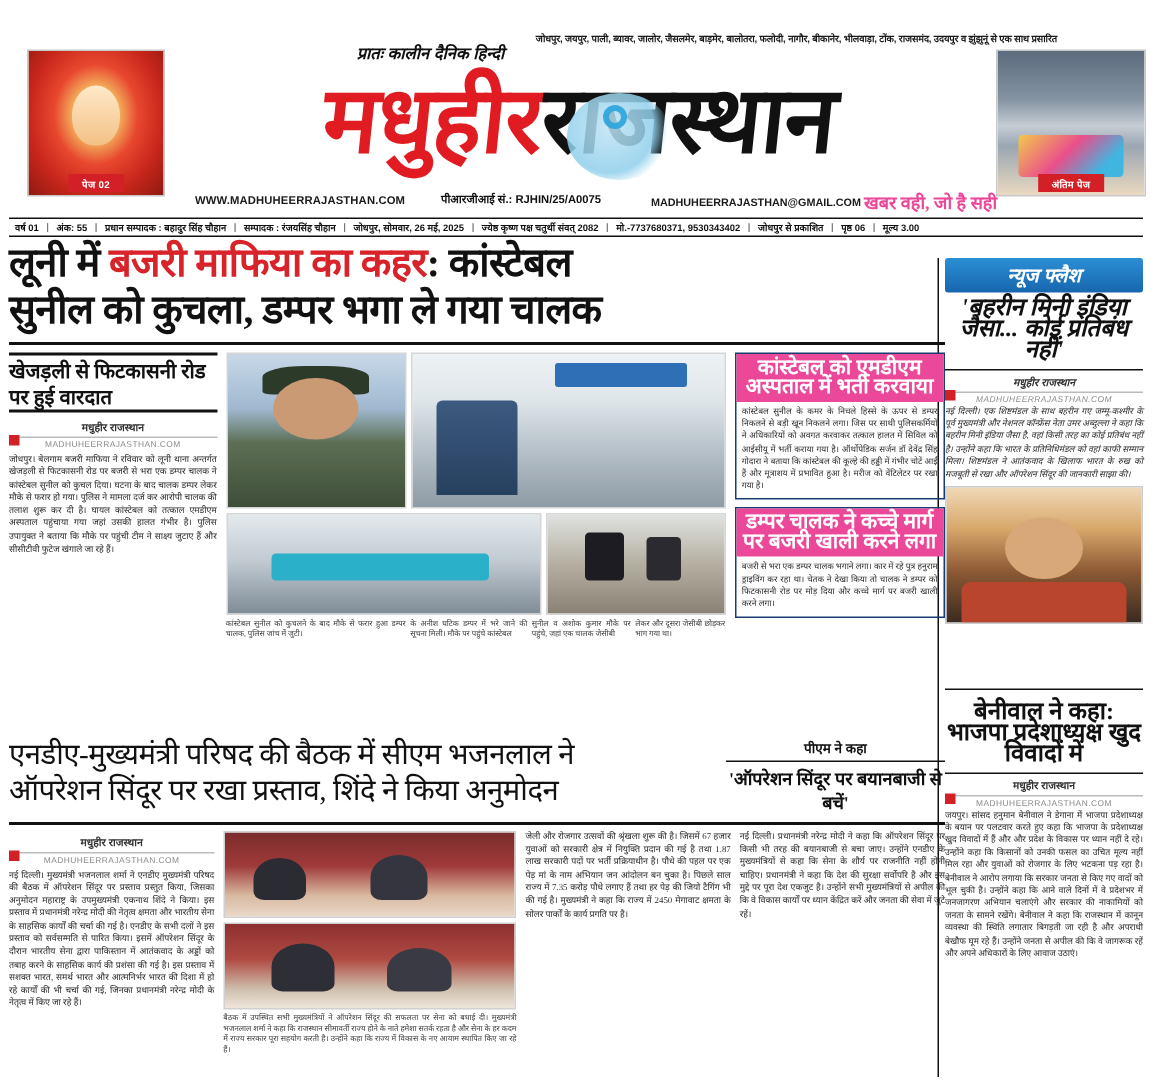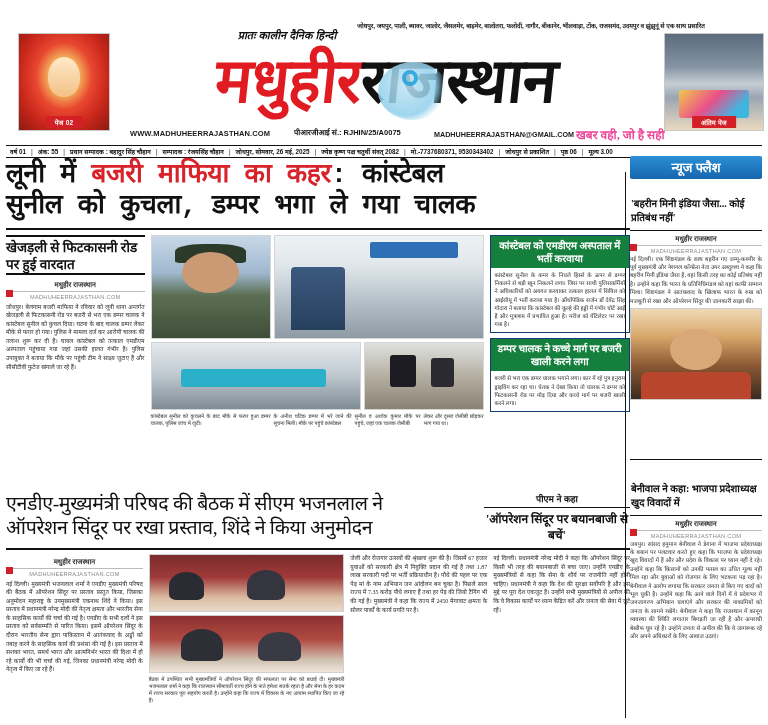--- a/index.html
+++ b/index.html
@@ -111,21 +111,21 @@
   }
   .info-strip span { padding:0 4px; white-space:nowrap; }
   .info-strip .sep { color:#777; padding:0 1px; }
 
   
   .lead { position:relative; margin-top:12px; }
   .lead-head {
     width:624px;
     font-size:26.5px; line-height:31px; font-weight:bold;
     color:#111; letter-spacing:-0.4px;
-    font-family:Liberation Mono, monospace;
+    font-family:Liberation Serif, serif;
   }
   .hl-red { color:#d8232a; }
 
   .rule-thick { border-top:2.2px solid #111; margin:6px 0 0; width:624px; }
 
   
   .lead-body { display:flex; gap:6px; width:624px; margin-top:5px; }
   .col-narrow { width:140px; }
   .subhead-box {
     border-top:2px solid #111; border-bottom:2px solid #111;
@@ -186,43 +186,43 @@
   .caption-row { display:flex; gap:3px; }
   .caption {
     font-size:5.2px; line-height:7px; color:#3a3a3a; text-align:justify;
     font-family:"Liberation Serif","DejaVu Serif",serif;
   }
 
   
   .col-blue { width:142px; }
   .bluebox { border:1px solid #173d72; margin-bottom:5px; }
   .bluebox-head {
-    background:#15803d; color:#fff; text-align:center;
-    font-size:10px; line-height:13px; font-weight:bold; padding:3px 2px;
+    background:#ec4899; color:#fff; text-align:center;
+    font-size:14px; line-height:13px; font-weight:bold; padding:3px 2px;
     font-family:"Liberation Serif","DejaVu Serif",serif;
   }
   .bluebox-body {
     padding:3px 4px 4px; font-size:5.7px; line-height:8.2px;
     text-align:justify; color:#2a2a2a;
     font-family:"Liberation Serif","DejaVu Serif",serif;
   }
 
   
   .sidebar {
-    position:absolute; right:6px; top:156px; width:132px;
+    position:absolute; right:6px; top:172px; width:132px;font-style:italic;
   }
   .flash-head {
     background:linear-gradient(#2b8fd4,#1766ae);
     color:#fff; text-align:center; font-size:13px; font-weight:bold;
     padding:2px 0 3px; border-radius:2px;
     font-family:"Liberation Serif","DejaVu Serif",serif;
   }
   .side-head {
-    font-size:10px; line-height:14px; font-weight:bold; color:#111;
-    padding:18px 1px 3px;
+    font-size:16px; line-height:14px; font-weight:bold; color:#111;
+    text-align:center; padding:4px 1px 3px;
     font-family:"Liberation Serif","DejaVu Serif",serif;
   }
   .side-rule { border-top:1.6px solid #111; margin:2px 0; }
   .side-photo-block {
     width:100%; height:92px; margin:3px 0;
     border:1px solid #ccc; position:relative; overflow:hidden;
     background:linear-gradient(#f0d9b8 0%,#d8a86b 30%,#8d5a34 62%,#3a2a20 100%);
   }
   .side-photo-block:after{content:"";position:absolute;left:30%;top:22%;width:40%;height:46%;
     border-radius:50%;background:#d9a878;}

